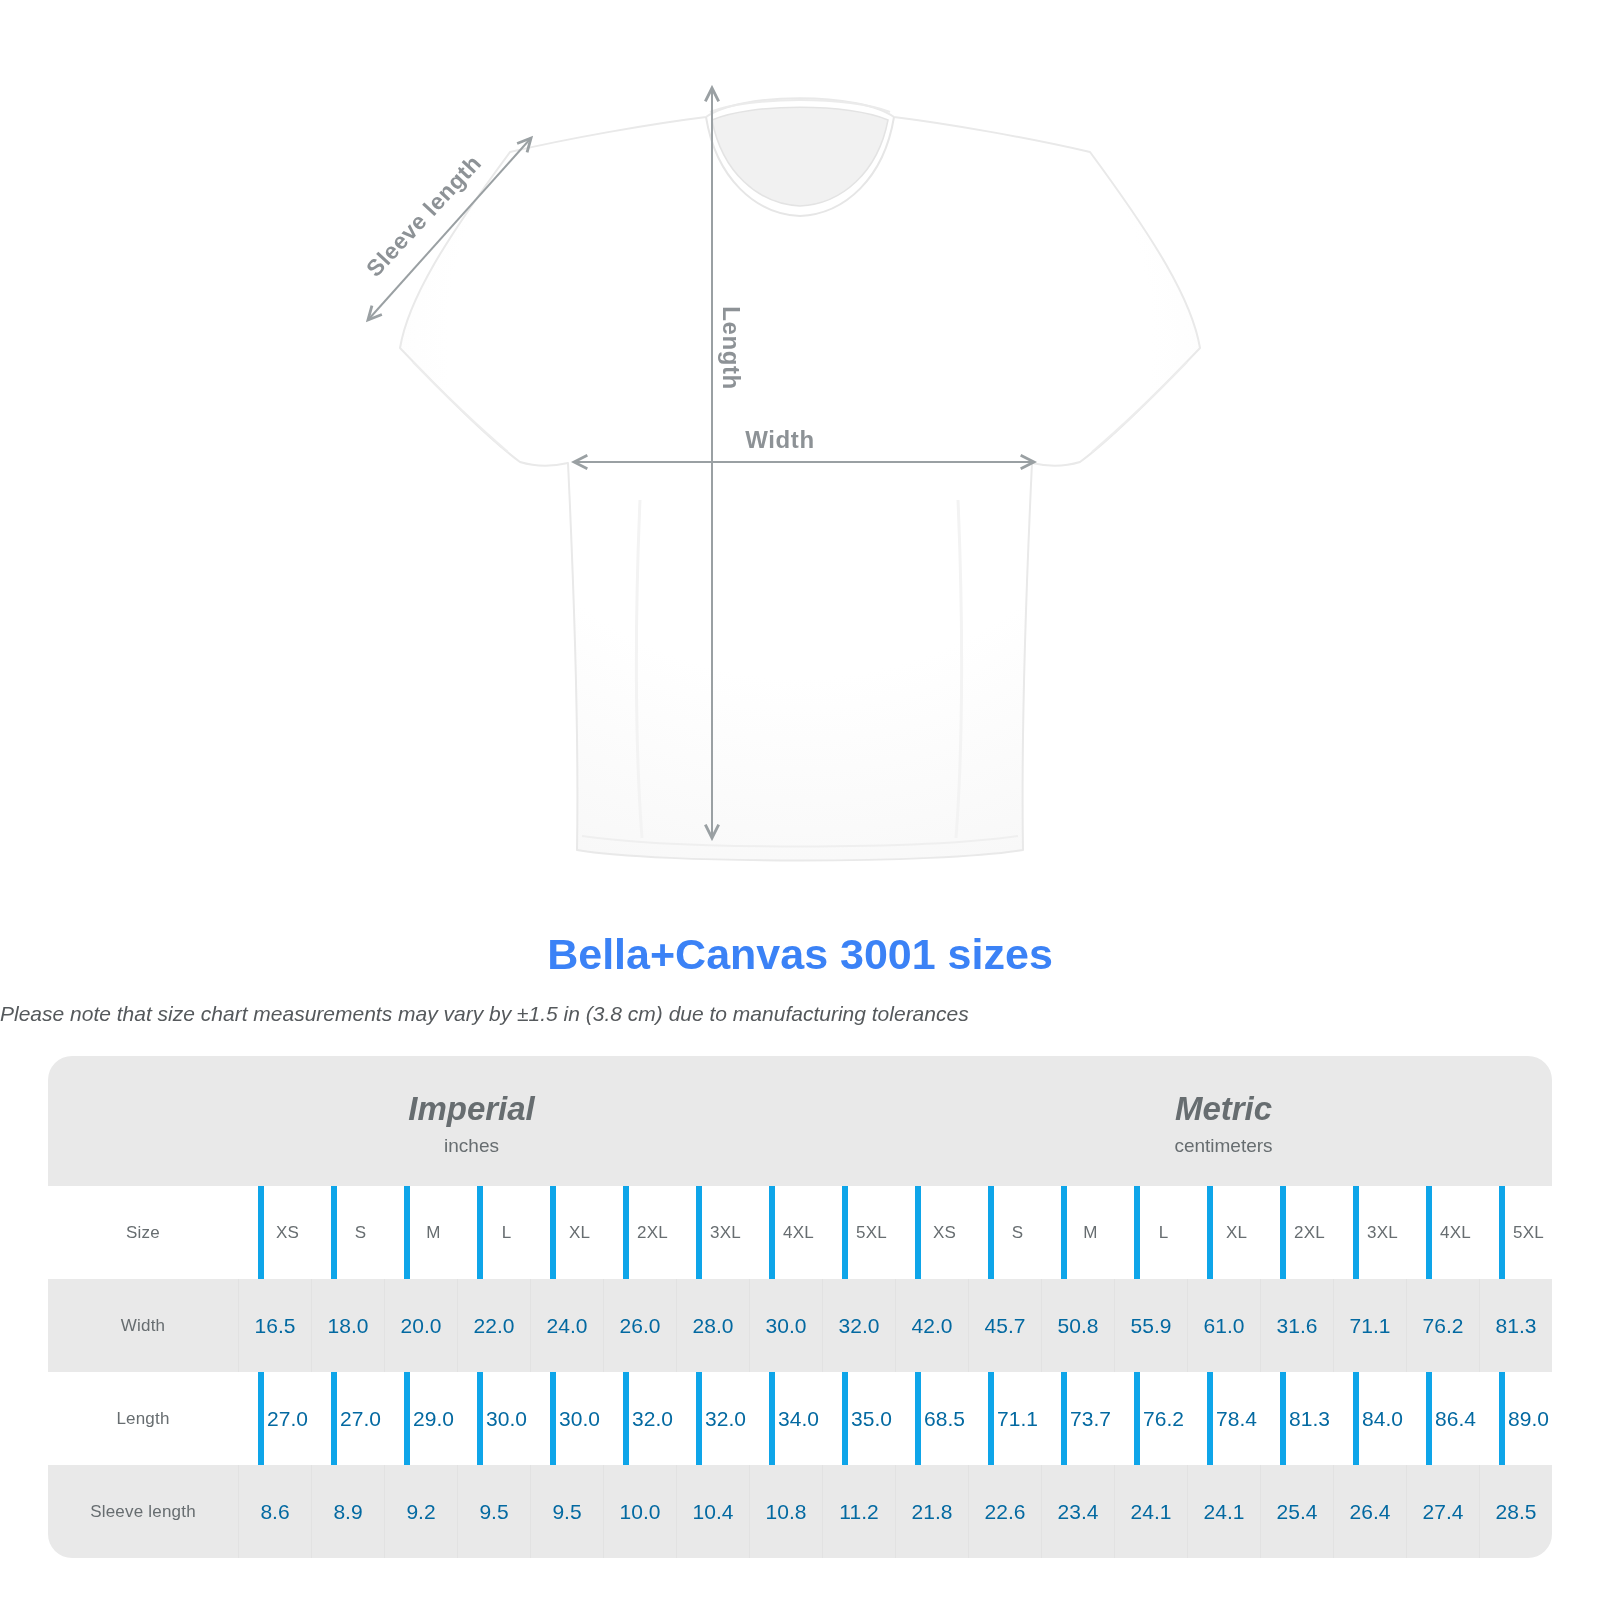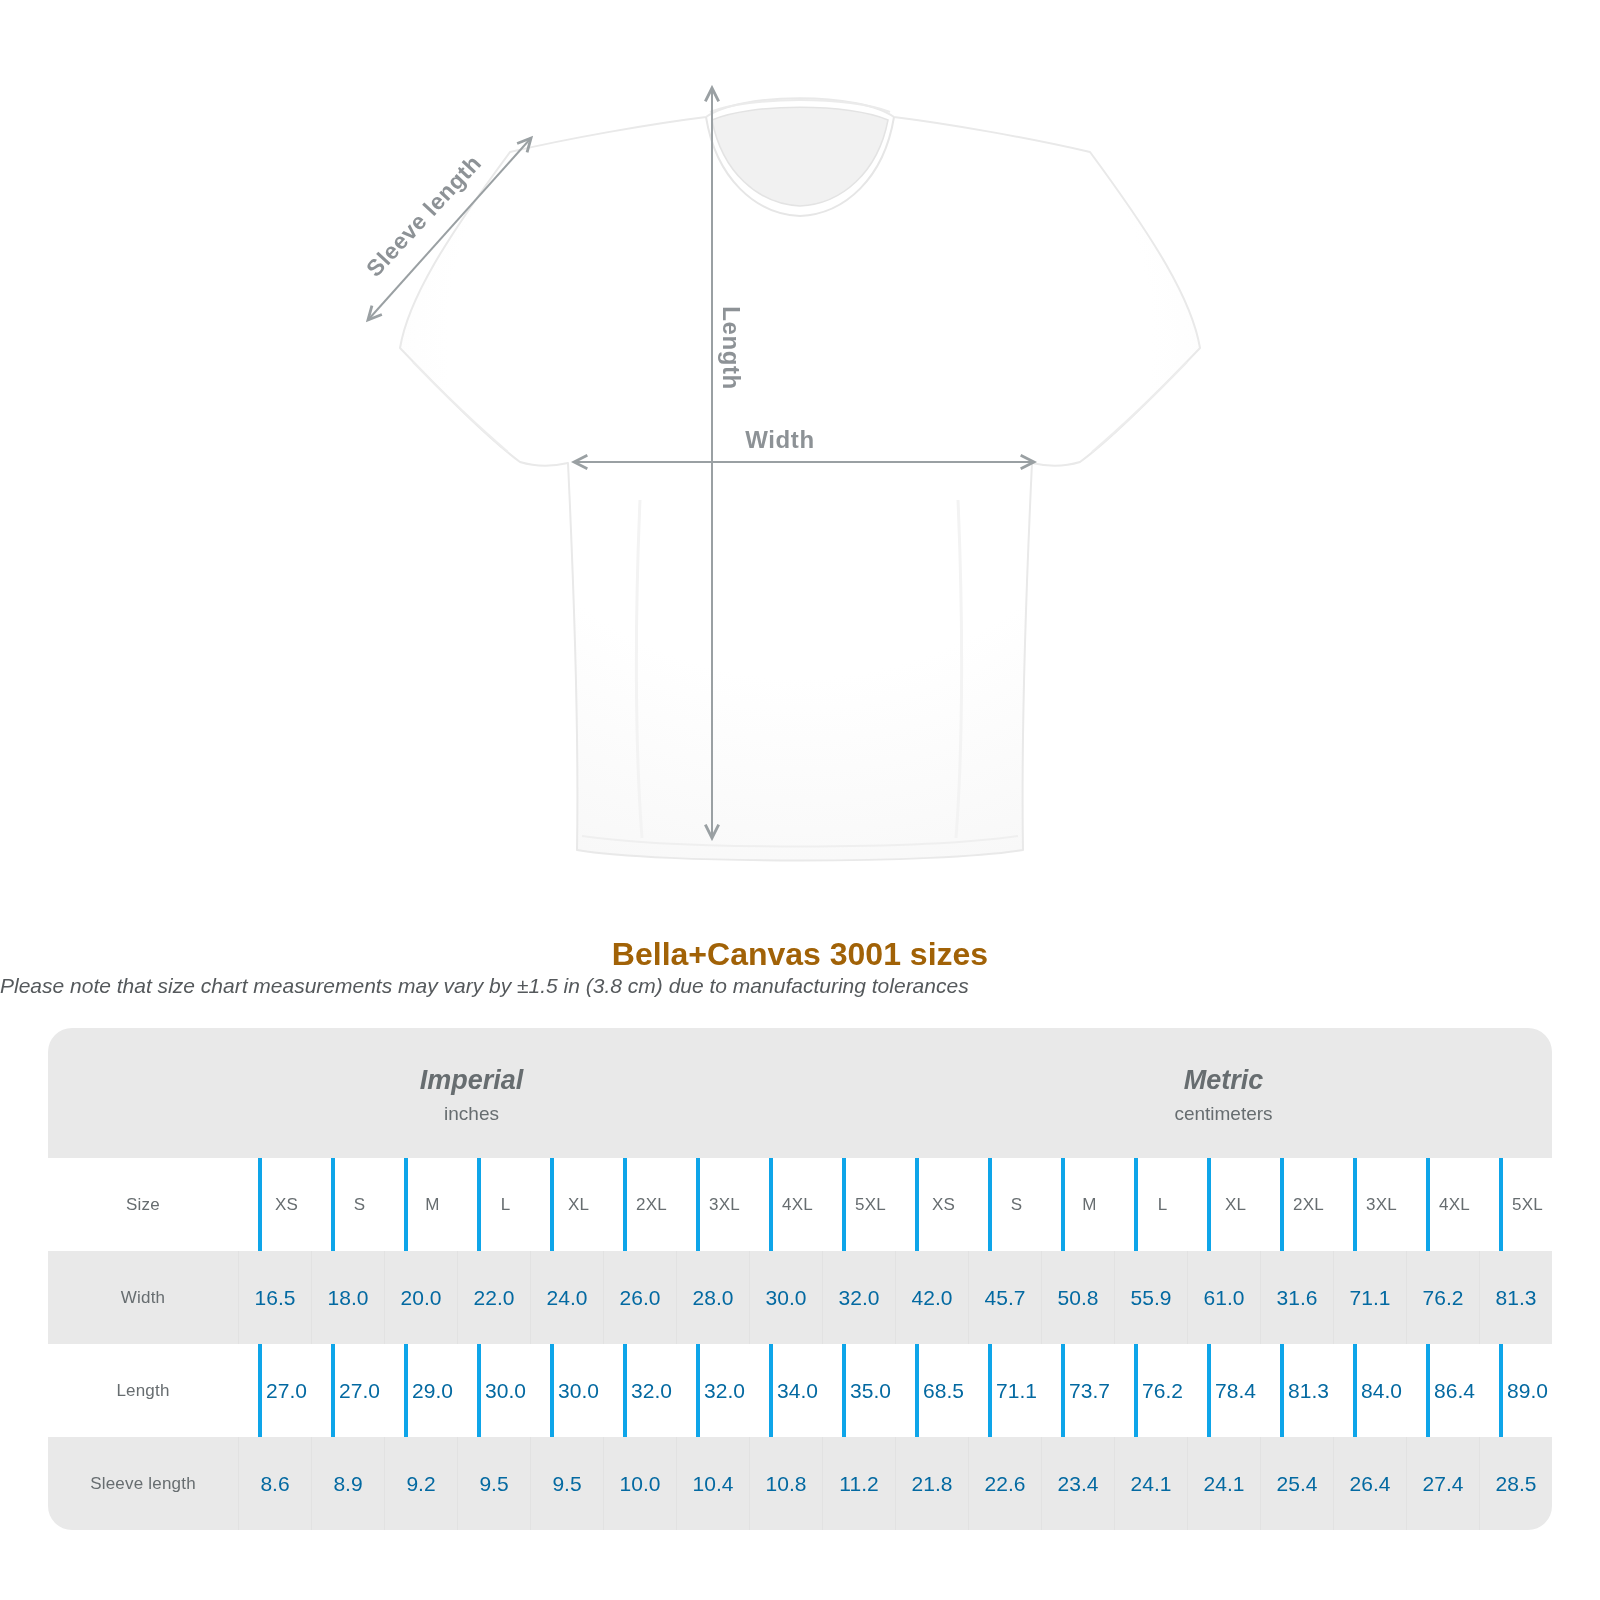--- a/index.html
+++ b/index.html
@@ -13,43 +13,43 @@
   .figure svg{position:absolute;left:0;top:0;display:block;}
   .meas-label{
     position:absolute;font-weight:bold;color:#8d9296;
     letter-spacing:0.6px;white-space:nowrap;
   }
   .lbl-sleeve{left:424px;top:216px;font-size:23px;transform:translate(-50%,-50%) rotate(-47deg);}
   .lbl-length{left:731px;top:348px;font-size:24px;transform:translate(-50%,-50%) rotate(90deg);}
   .lbl-width {left:780px;top:440px;font-size:24px;transform:translate(-50%,-50%);}
   
   .title{
-    margin:34px 0 0;text-align:center;
-    font-size:32px;line-height:40px;font-weight:bold;color:#a16207;
+    margin:34px 0 28px;text-align:center;
+    font-size:43px;line-height:40px;font-weight:bold;color:#3b82f6;
   }
   .note{
     margin:0;text-align:left;font-style:italic;
     font-size:21px;line-height:24px;color:#55595c;
   }
   
   .size-table{
     margin:30px auto 0;width:1504px;
     background:#e9e9e9;border-radius:24px;overflow:hidden;
   }
   .units{display:flex;height:130px;}
   .unit-group{display:flex;flex-direction:column;align-items:center;justify-content:center;padding-top:4px;}
   .unit-group.g0{width:847px;}
   .unit-group.g1{width:657px;}
-  .unit-name{font-size:27px;font-weight:bold;font-style:italic;color:#676d70;}
+  .unit-name{font-size:33px;font-weight:bold;font-style:italic;color:#676d70;}
   .unit-sub{font-size:19px;color:#676d70;margin-top:7px;}
   .trow{display:grid;grid-template-columns:190px repeat(18,73px);height:93px;}
   .trow.white{background:#ffffff;}
   .trow.gray{background:transparent;}
   .cell{display:flex;align-items:center;justify-content:center;}
-  .trow.white .cell + .cell{border-left:4px solid #0ea5e9;margin-left:20px;}
+  .trow.white .cell + .cell{border-left:6px solid #0ea5e9;margin-left:20px;}
   .trow.gray  .cell + .cell{border-left:1px solid #e2e2e2;}
   .cell.lab,.cell.head{font-weight:normal;color:#676d70;font-size:17px;letter-spacing:0.2px;}
   .cell.val{color:#0369a1;font-size:21px;}
 </style>
 </head>
 <body>
 
 <div class="figure">
   <svg width="1600" height="900" viewBox="0 0 1600 900">
     <defs>

